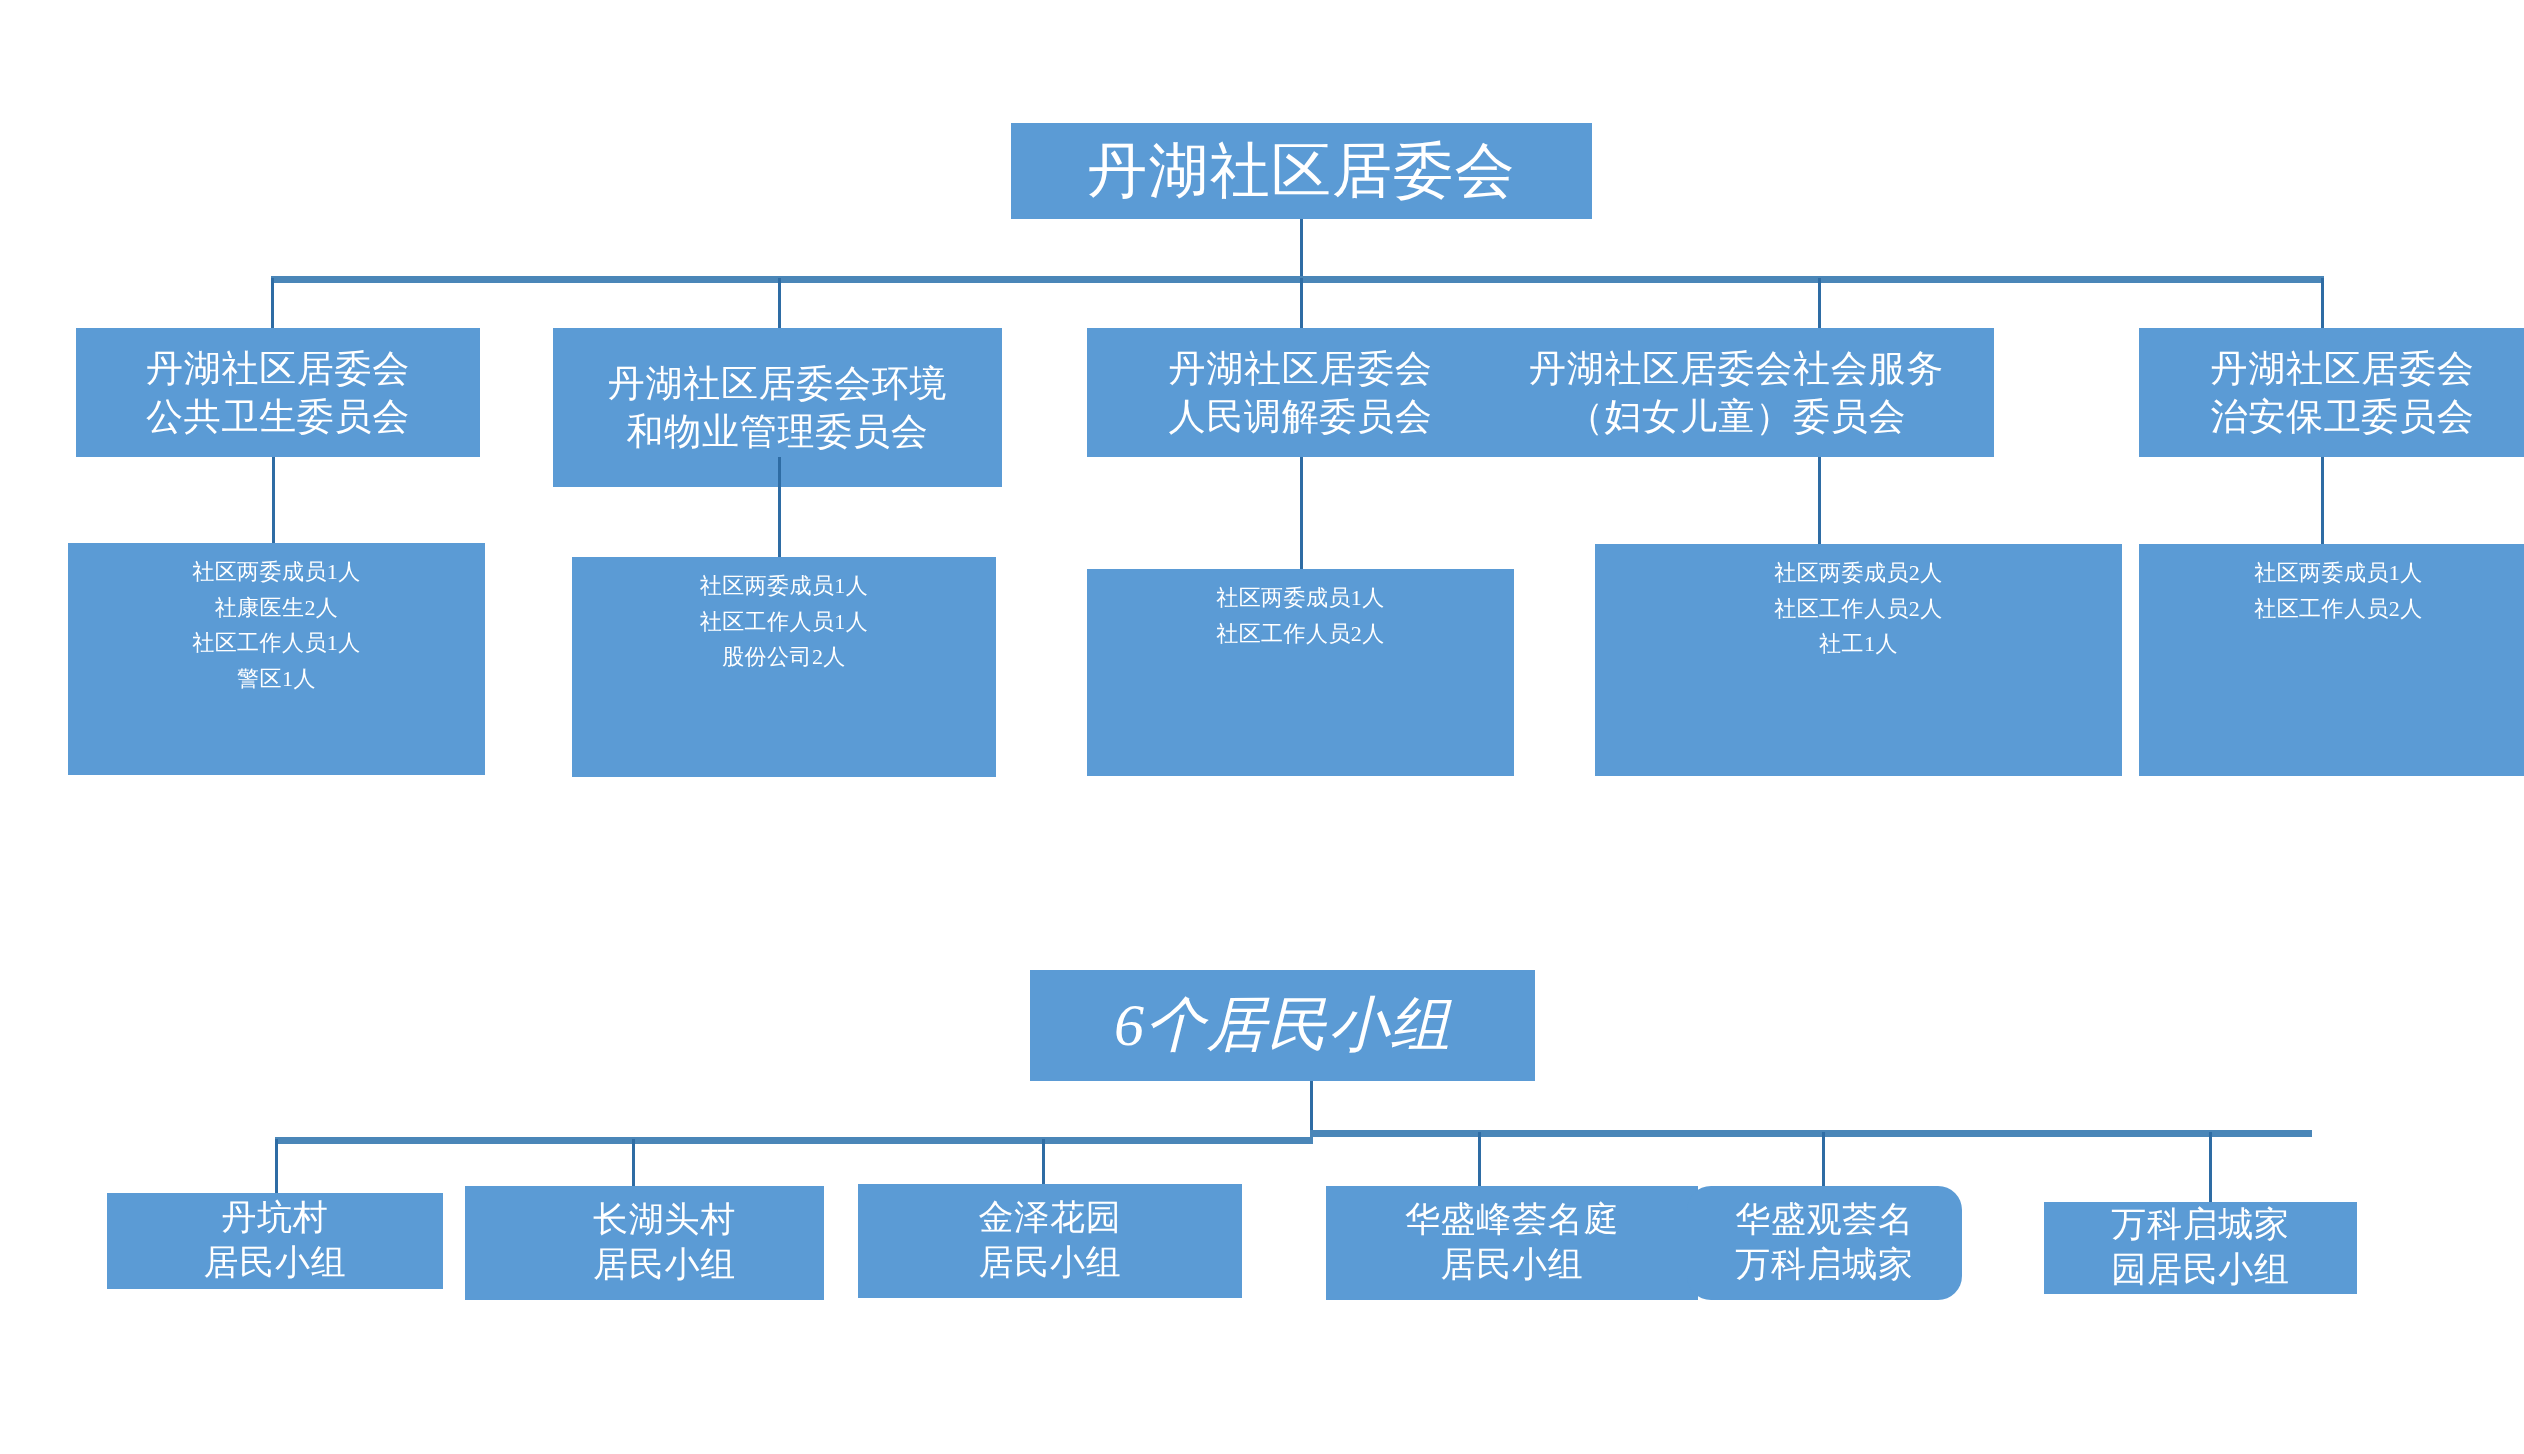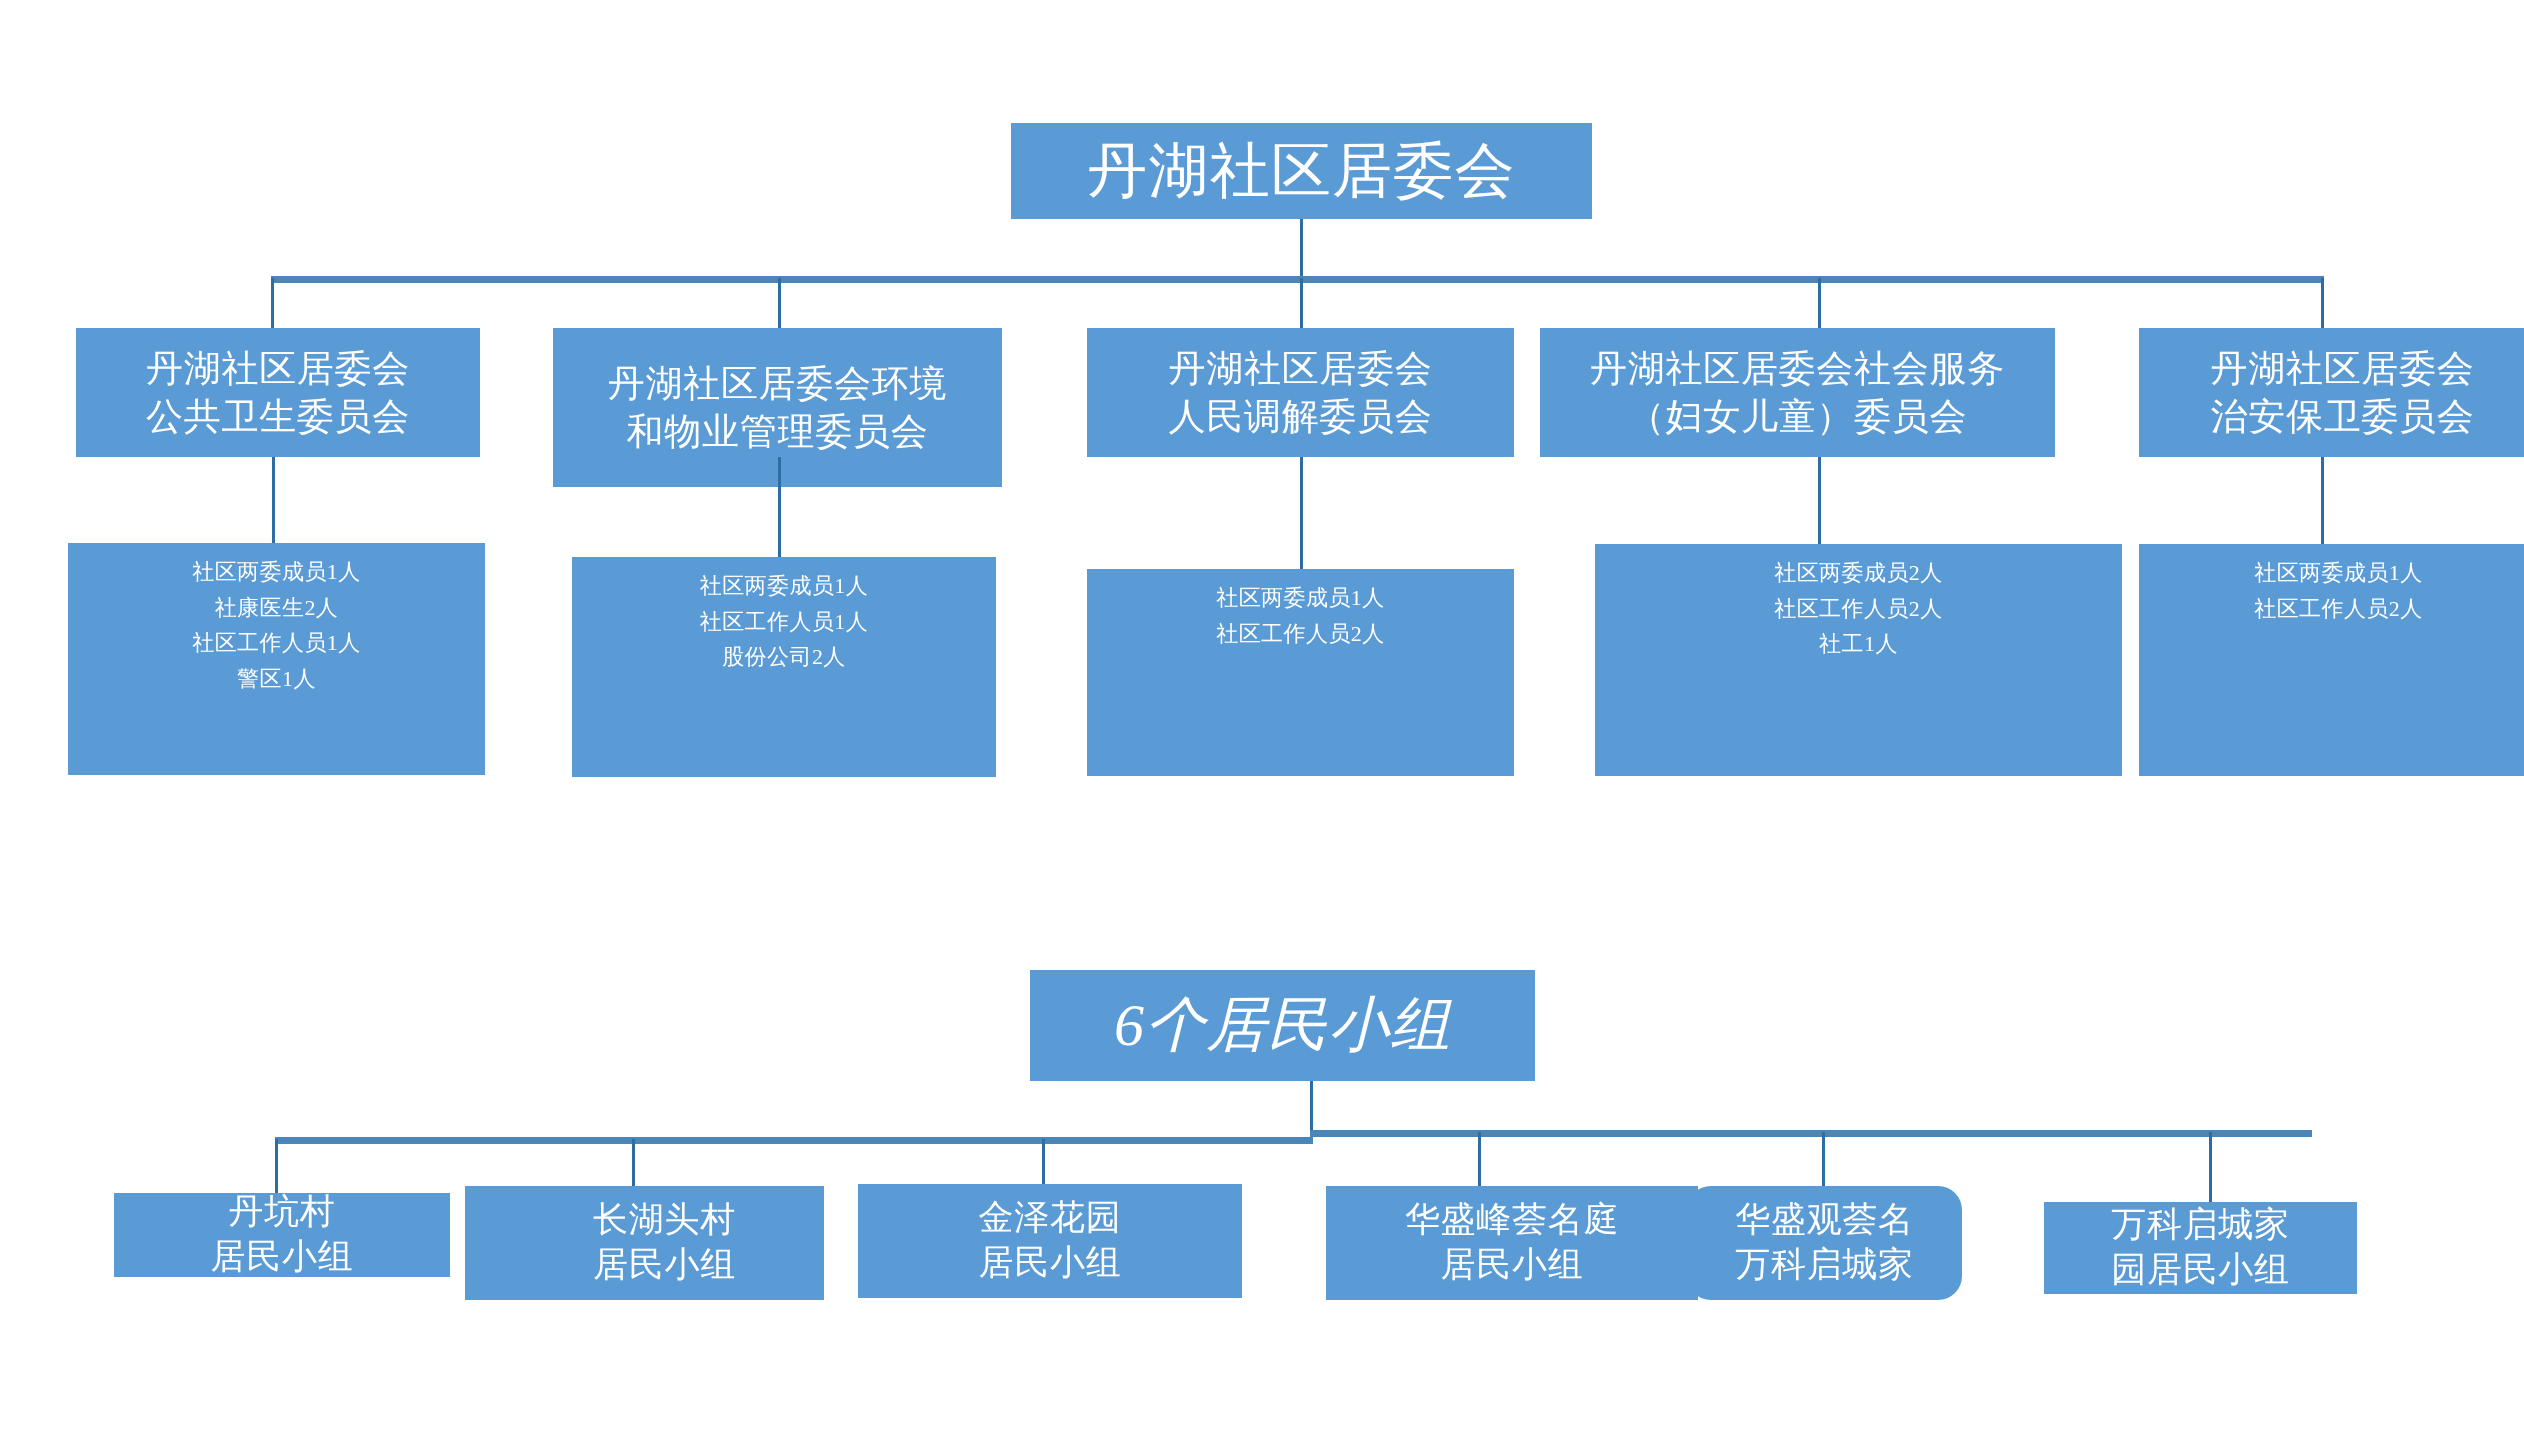--- a/index.html
+++ b/index.html
@@ -89,21 +89,21 @@
     <span class="line">公共卫生委员会</span>
   </div>
   <div class="node committee" style="left:553px; top:328px; width:449px; height:159px;">
     <span class="line">丹湖社区居委会环境</span>
     <span class="line">和物业管理委员会</span>
   </div>
   <div class="node committee" style="left:1087px; top:328px; width:427px; height:129px;">
     <span class="line">丹湖社区居委会</span>
     <span class="line">人民调解委员会</span>
   </div>
-  <div class="node committee" style="left:1540px; top:328px; width:515px; height:129px;">
+  <div class="node committee" style="left:1479px; top:328px; width:515px; height:129px;">
     <span class="line">丹湖社区居委会社会服务</span>
     <span class="line">（妇女儿童）委员会</span>
   </div>
   <div class="node committee" style="left:2139px; top:328px; width:407px; height:129px;">
     <span class="line">丹湖社区居委会</span>
     <span class="line">治安保卫委员会</span>
   </div>
 
   <div class="conn v" style="left:272px; top:457px; height:86px;"></div>
   <div class="conn v" style="left:778px; top:457px; height:100px;"></div>
@@ -149,21 +149,21 @@
   <div class="conn h trunk" style="left:275px; top:1137px; width:1038px;"></div>
   <div class="conn h trunk" style="left:1310px; top:1130px; width:1002px;"></div>
 
   <div class="conn v" style="left:275px; top:1139px; height:56px;"></div>
   <div class="conn v" style="left:632px; top:1139px; height:48px;"></div>
   <div class="conn v" style="left:1042px; top:1139px; height:45px;"></div>
   <div class="conn v" style="left:1478px; top:1132px; height:56px;"></div>
   <div class="conn v" style="left:1822px; top:1132px; height:56px;"></div>
   <div class="conn v" style="left:2209px; top:1132px; height:71px;"></div>
 
-  <div class="node group" style="left:114px; top:1193px; width:336px; height:84px;">
+  <div class="node group" style="left:107px; top:1193px; width:336px; height:96px;">
     <span class="line">丹坑村</span>
     <span class="line">居民小组</span>
   </div>
 
   <div class="node group" style="left:465px; top:1186px; width:359px; height:114px;padding-left:40px;">
     <span class="line">长湖头村</span>
     <span class="line">居民小组</span>
   </div>
 
   <div class="node group" style="left:858px; top:1184px; width:384px; height:114px;">

